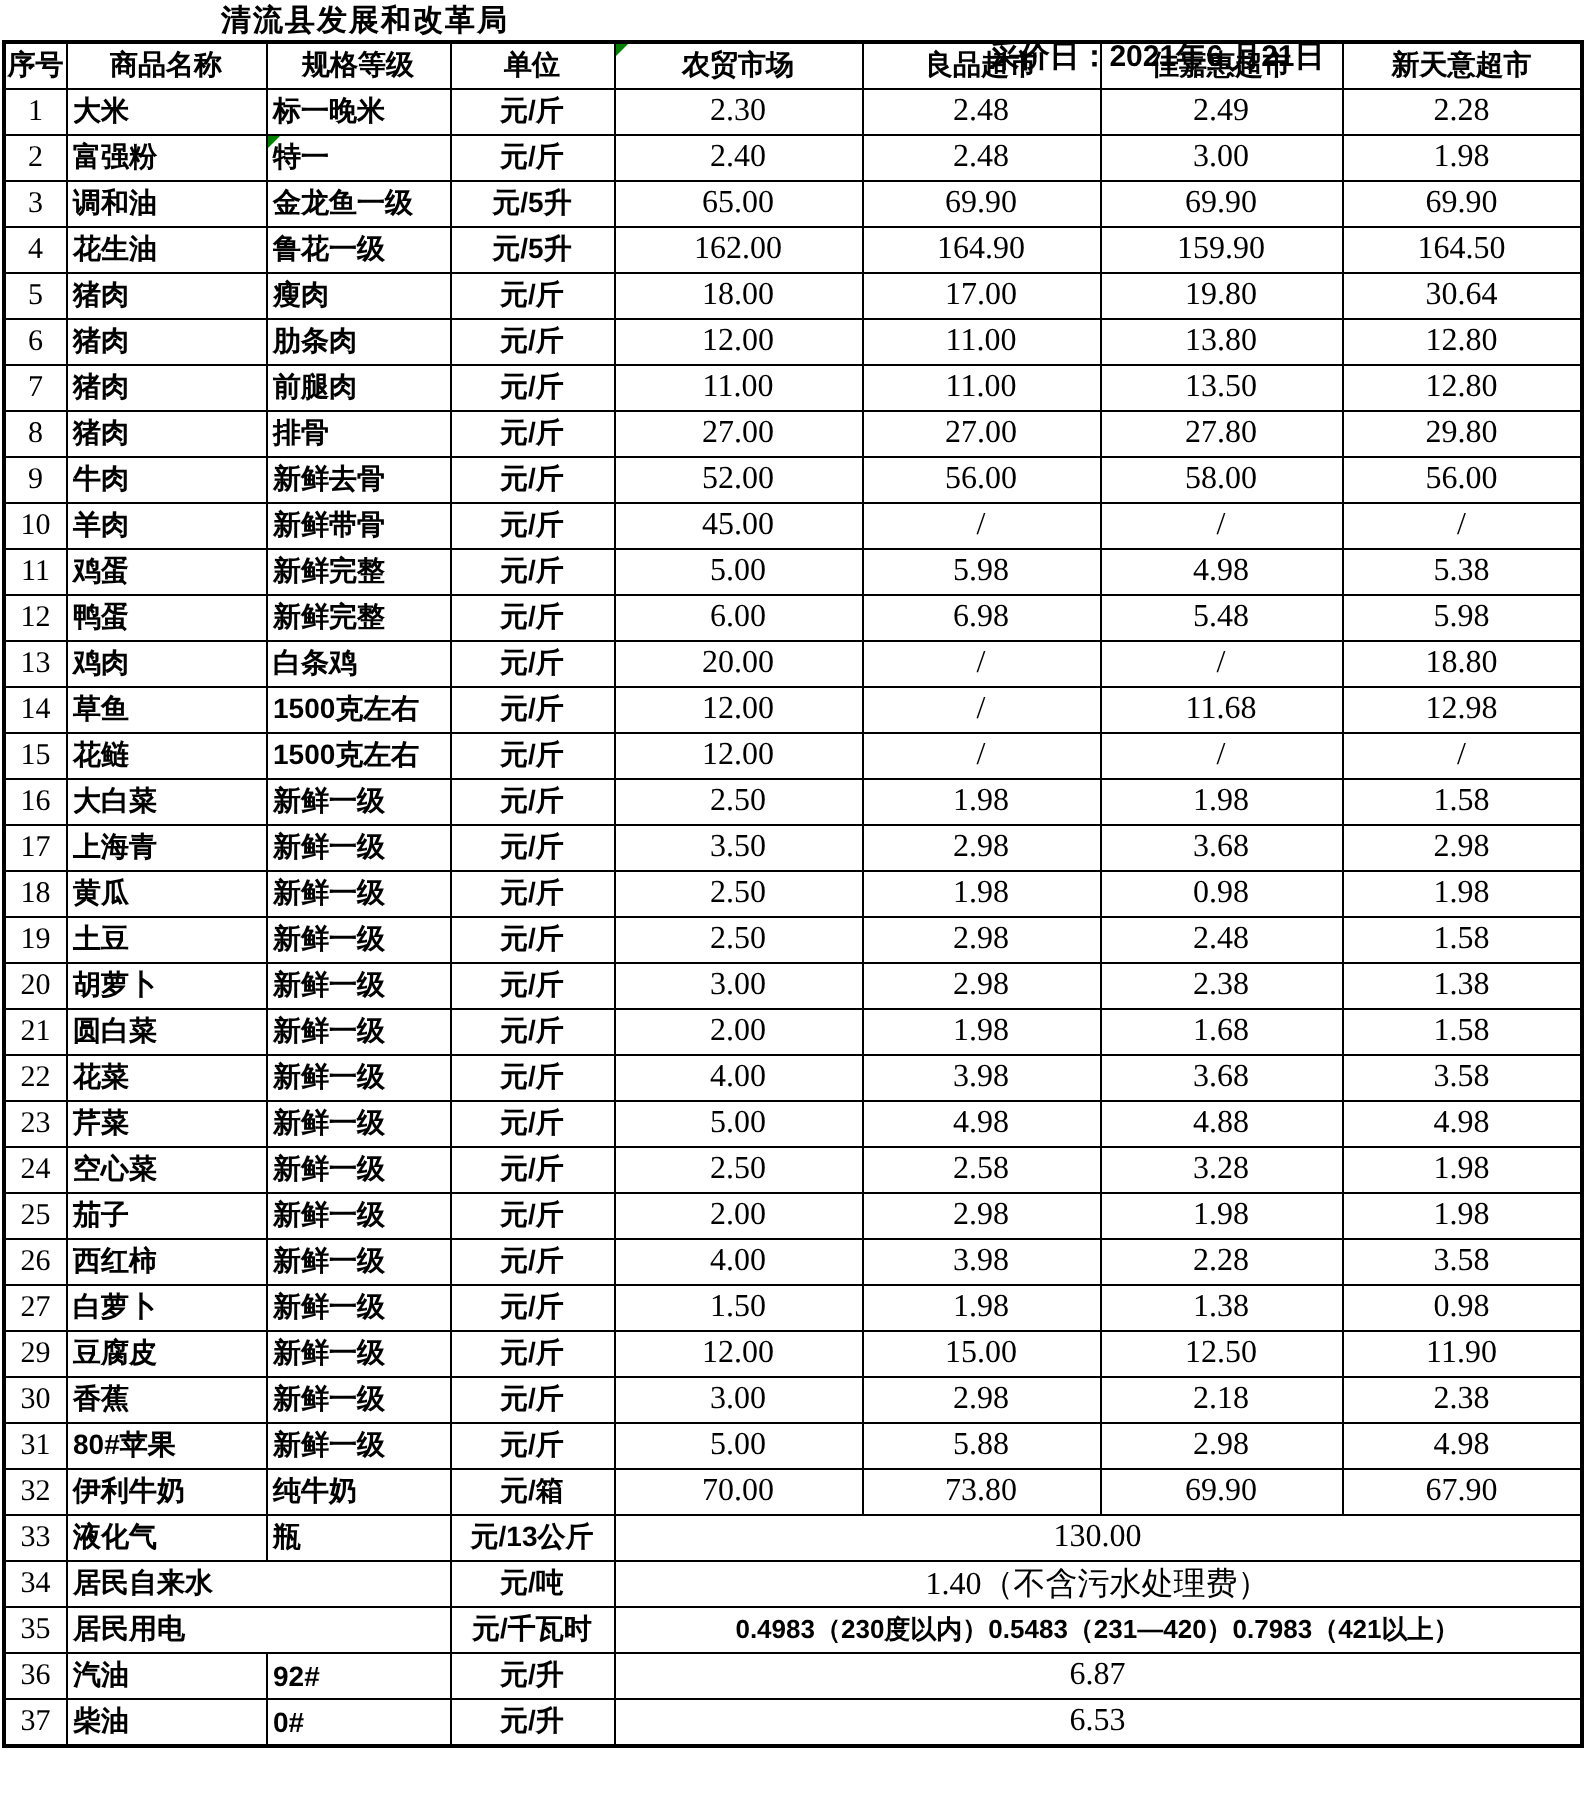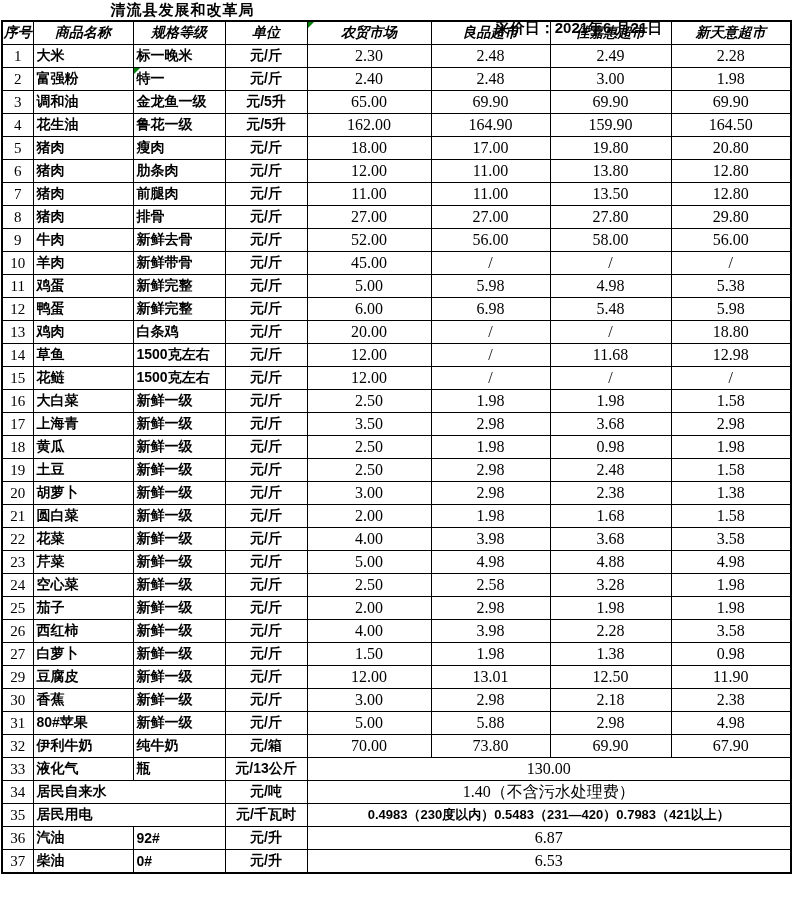--- a/index.html
+++ b/index.html
@@ -31,21 +31,21 @@
   .price-table th,.price-table td{
     border:1px solid #000;
     height:22px;
     padding:0;
     overflow:hidden;
     white-space:nowrap;
     position:relative;
     vertical-align:middle;
   }
   .price-table th{
-    font-size:14px;font-weight:bold;text-align:center;font-style:italic;
+    font-size:14px;font-weight:bold;text-align:center;
   }
   td.c-no{
     text-align:center;
     font-family:"Liberation Serif",serif;
     font-size:15px;
   }
   td.c-name,td.c-spec{
     text-align:left;
     padding-left:3px;
     font-size:14px;font-weight:600;
@@ -146,21 +146,21 @@
           <td class="c-price">164.50</td>
         </tr>
         <tr>
           <td class="c-no">5</td>
           <td class="c-name">猪肉</td>
           <td class="c-spec">瘦肉</td>
           <td class="c-unit">元/斤</td>
           <td class="c-price">18.00</td>
           <td class="c-price">17.00</td>
           <td class="c-price">19.80</td>
-          <td class="c-price">20.80</td>
+          <td class="c-price">30.64</td>
         </tr>
         <tr>
           <td class="c-no">6</td>
           <td class="c-name">猪肉</td>
           <td class="c-spec">肋条肉</td>
           <td class="c-unit">元/斤</td>
           <td class="c-price">12.00</td>
           <td class="c-price">11.00</td>
           <td class="c-price">13.80</td>
           <td class="c-price">12.80</td>
@@ -374,21 +374,21 @@
           <td class="c-price">1.98</td>
           <td class="c-price">1.38</td>
           <td class="c-price">0.98</td>
         </tr>
         <tr>
           <td class="c-no">29</td>
           <td class="c-name">豆腐皮</td>
           <td class="c-spec">新鲜一级</td>
           <td class="c-unit">元/斤</td>
           <td class="c-price">12.00</td>
-          <td class="c-price">13.01</td>
+          <td class="c-price">15.00</td>
           <td class="c-price">12.50</td>
           <td class="c-price">11.90</td>
         </tr>
         <tr>
           <td class="c-no">30</td>
           <td class="c-name">香蕉</td>
           <td class="c-spec">新鲜一级</td>
           <td class="c-unit">元/斤</td>
           <td class="c-price">3.00</td>
           <td class="c-price">2.98</td>

